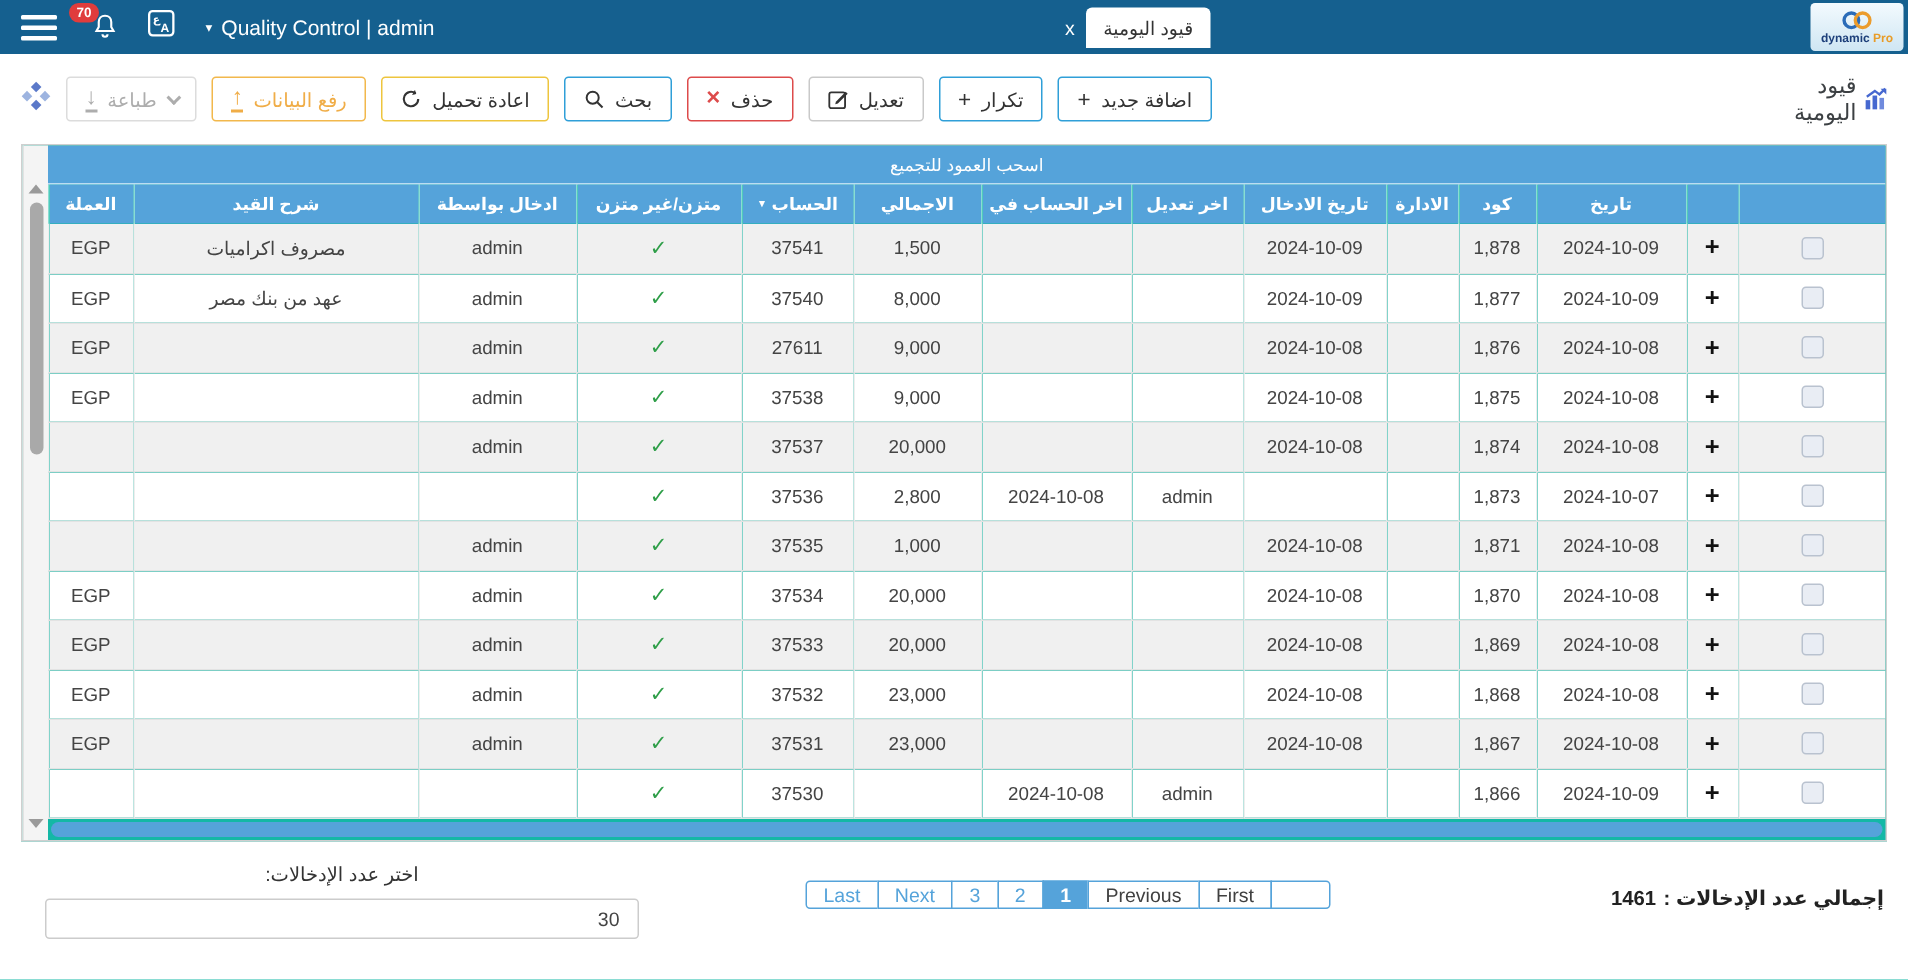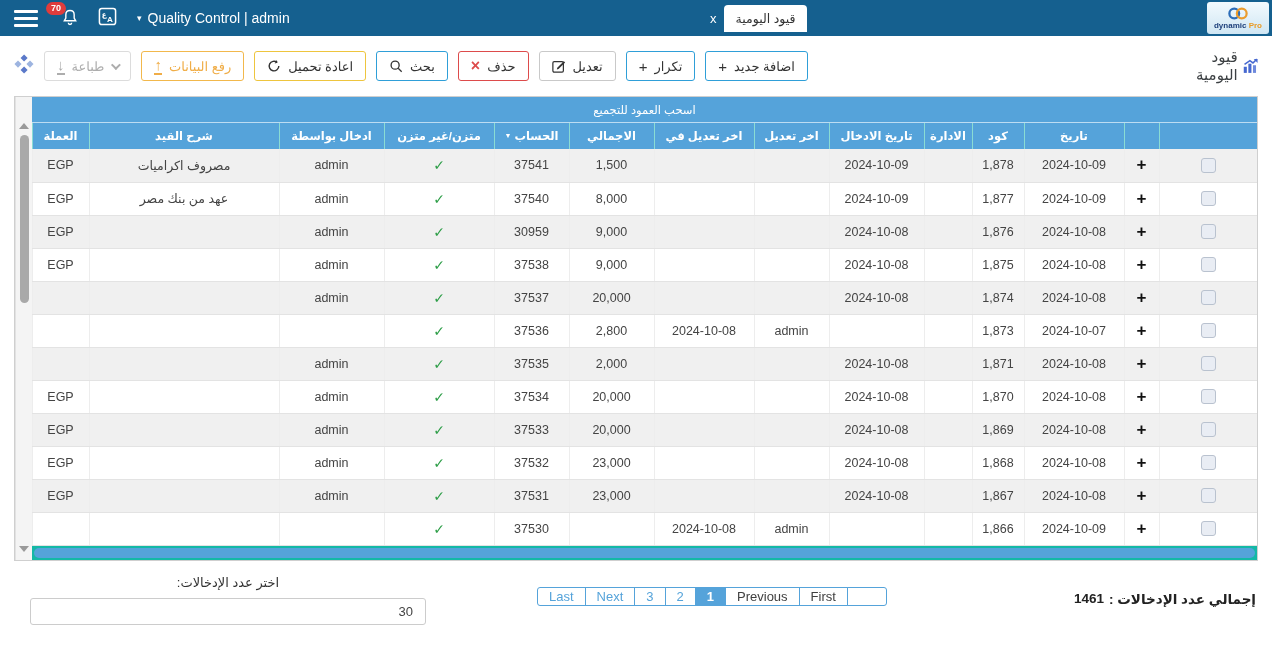--- a/index.html
+++ b/index.html
@@ -260,21 +260,21 @@
         </colgroup>
       <thead>
           <tr id="grid-head-row">
             <th></th>
             <th></th>
             <th>تاريخ</th>
             <th>كود</th>
             <th>الادارة</th>
             <th>تاريخ الادخال</th>
             <th>اخر تعديل</th>
-            <th>اخر تعديل في</th>
+            <th>اخر الحساب في</th>
             <th>الاجمالي</th>
             <th>الحساب<span class="sort">▼</span></th>
             <th>متزن/غير متزن</th>
             <th>ادخال بواسطة</th>
             <th>شرح القيد</th>
             <th>العملة</th>
           </tr>
         </thead>
       <tbody id="grid-body">
           <tr>
@@ -312,21 +312,21 @@
           <tr>
             <td><span class="cb"></span></td>
             <td><span class="expand-btn"></span></td>
             <td>2024-10-08</td>
             <td>1,876</td>
             <td></td>
             <td>2024-10-08</td>
             <td></td>
             <td></td>
             <td>9,000</td>
-            <td>30959</td>
+            <td>27611</td>
             <td><span class="check-icon"></span></td>
             <td>admin</td>
             <td></td>
             <td>EGP</td>
           </tr>
           <tr>
             <td><span class="cb"></span></td>
             <td><span class="expand-btn"></span></td>
             <td>2024-10-08</td>
             <td>1,875</td>
@@ -375,21 +375,21 @@
           </tr>
           <tr>
             <td><span class="cb"></span></td>
             <td><span class="expand-btn"></span></td>
             <td>2024-10-08</td>
             <td>1,871</td>
             <td></td>
             <td>2024-10-08</td>
             <td></td>
             <td></td>
-            <td>2,000</td>
+            <td>1,000</td>
             <td>37535</td>
             <td><span class="check-icon"></span></td>
             <td>admin</td>
             <td></td>
             <td></td>
           </tr>
           <tr>
             <td><span class="cb"></span></td>
             <td><span class="expand-btn"></span></td>
             <td>2024-10-08</td>

